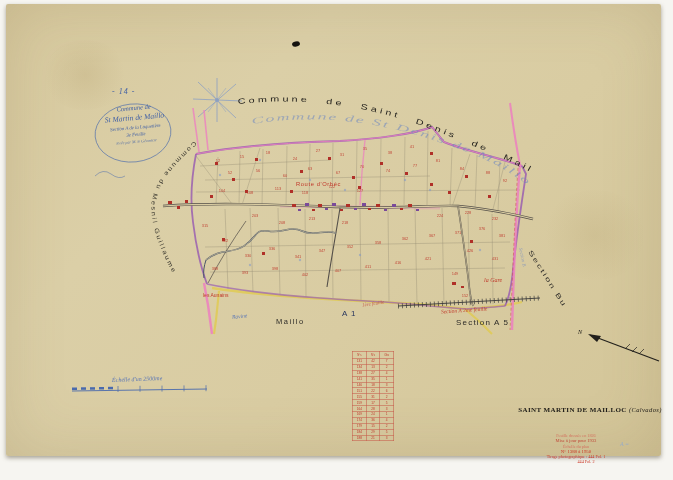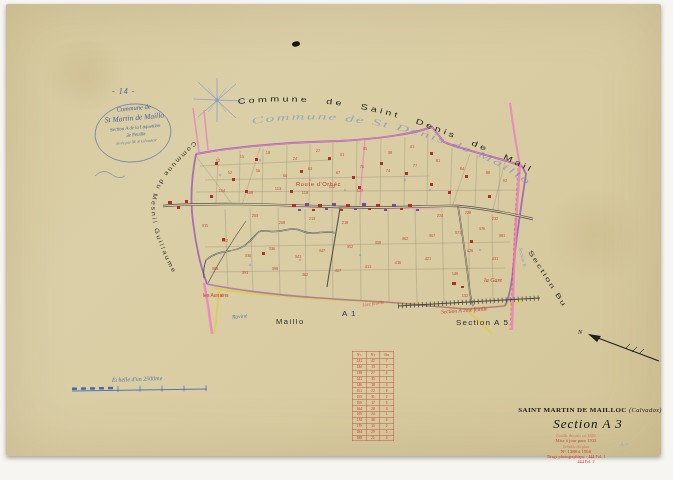--- a/index.html
+++ b/index.html
@@ -371,21 +371,20 @@
           <td>21</td>
           <td>3</td>
         </tr>
       </tbody>
   </table>
 
   <div class="tb-commune">
     <span>SAINT MARTIN DE MAILLOC</span>
     <span class="dept">(Calvados)</span>
   </div>
-  <div class="tb-section">Section A 3</div>
   <div class="note" style="top:433px;font-size:4.2px;color:#d4705e;">Feuille dressée en 1826</div>
   <div class="note" style="top:438px;font-size:4.6px;color:#c04838;">Mise à jour pour 1933</div>
   <div class="note" style="top:444px;font-size:4.2px;color:#d4705e;">Échelle du plan</div>
   <div class="note" style="top:449px;font-size:4.8px;color:#cc3322;">N° 1388 à 1950</div>
   <div class="note" style="top:454px;font-size:4.2px;color:#cc3322;">Tirage photographique : 444 Fol. 1</div>
   <div class="note" style="top:459px;left:540px;font-size:4.2px;color:#cc3322;">444 Fol. 2</div>
   <div class="pencil">A =</div>
 </div>
 
 </body></html>

